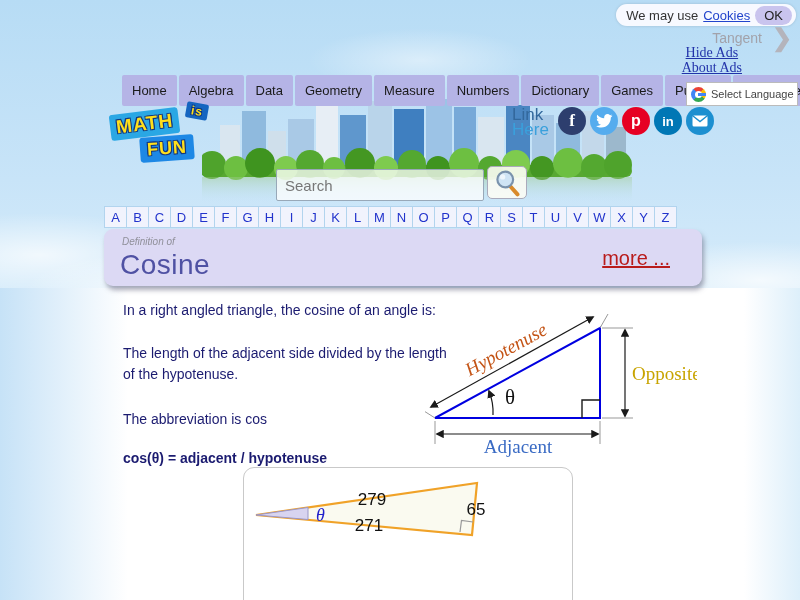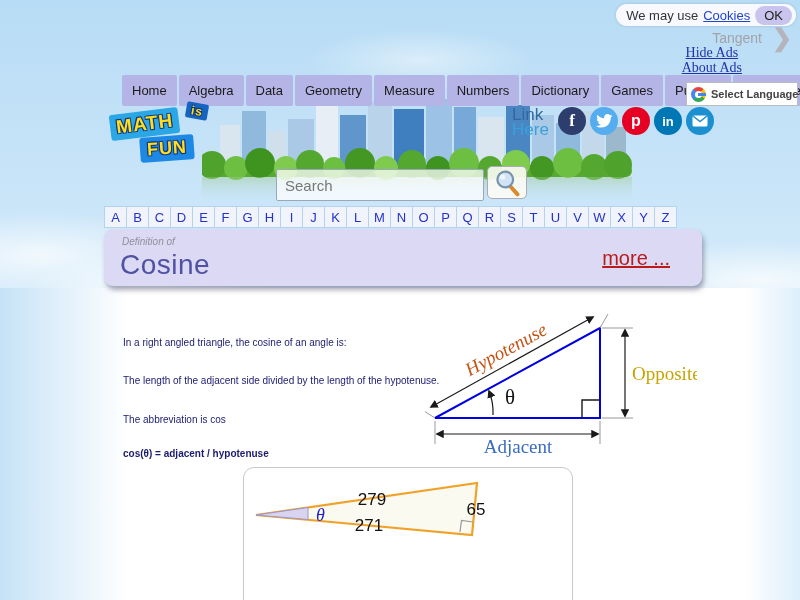--- a/index.html
+++ b/index.html
@@ -31,21 +31,21 @@
     font-size:14px; line-height:15px; }
   .ad-links a { color:#2233aa; display:block; }
 
   
   .nav { position:absolute; top:75px; left:122px; display:flex; }
   .nav a { display:block; background:#b5b4e6; color:#1a1a1a; text-decoration:none; font-size:13px;
     padding:8px 10px; margin-right:2px; border-radius:2px; }
 
   
   .translate { position:absolute; top:82px; left:686px; width:112px; height:24px; background:#fff;
-    border:1px solid #bbb; display:flex; align-items:center; padding:0 4px; gap:5px;font-weight:bold; }
+    border:1px solid #bbb; display:flex; align-items:center; padding:0 4px; gap:5px; }
   .g-logo { width:15px; height:15px; border-radius:50%; flex:0 0 15px;
     background:conic-gradient(from -40deg, #ea4335 0 22%, #fbbc05 22% 45%, #34a853 45% 72%, #4285f4 72% 100%); position:relative; }
   .g-logo::after { content:""; position:absolute; left:4px; top:4px; width:7px; height:7px; background:#fff; border-radius:50%; }
   .g-logo::before { content:""; position:absolute; right:0px; top:6px; width:8px; height:3px; background:#4285f4; z-index:2; }
   .translate span.lbl { font-size:11px; color:#444; white-space:nowrap; }
   .translate .sep { width:1px; height:16px; background:#ccc; margin-left:auto; }
 
   
   .city { position:absolute; left:202px; top:97px; }
 
@@ -84,21 +84,21 @@
     color:#2233cc; font-size:13px; text-decoration:none; }
 
   
   .def-panel { position:absolute; left:104px; top:229px; width:598px; height:57px; background:#dcd9f4;
     border-radius:9px; box-shadow:2px 4px 5px rgba(100,100,125,.55); z-index:5; }
   .def-eyebrow { position:absolute; left:18px; top:7px; font-style:italic; color:#90909a; font-size:10px; }
   .def-title { position:absolute; left:16px; top:20px; color:#4f51a3; font-size:28px; letter-spacing:.5px; }
   .def-more { position:absolute; right:32px; bottom:16px; color:#b91c1c; font-size:20px; }
 
   
-  .article { position:absolute; left:123px; top:300px; width:330px; color:#1b1b70; font-size:10px; line-height:1.45;margin-top:36px; }
+  .article { position:absolute; left:123px; top:300px; width:330px; color:#1b1b70; font-size:14px; line-height:1.45; }
   .article p { margin-bottom:23px; }
   .article .p2 { margin-bottom:25px; }
   .article .p3 { margin-bottom:19px; }
   .article .formula { font-weight:bold; }
 
   .diagram { position:absolute; left:425px; top:303px; }
   .ipanel { position:absolute; left:243px; top:467px; width:330px; height:150px; background:#fff;
     border:1px solid #c9c9c9; border-radius:11px; }
 </style>
 </head>

